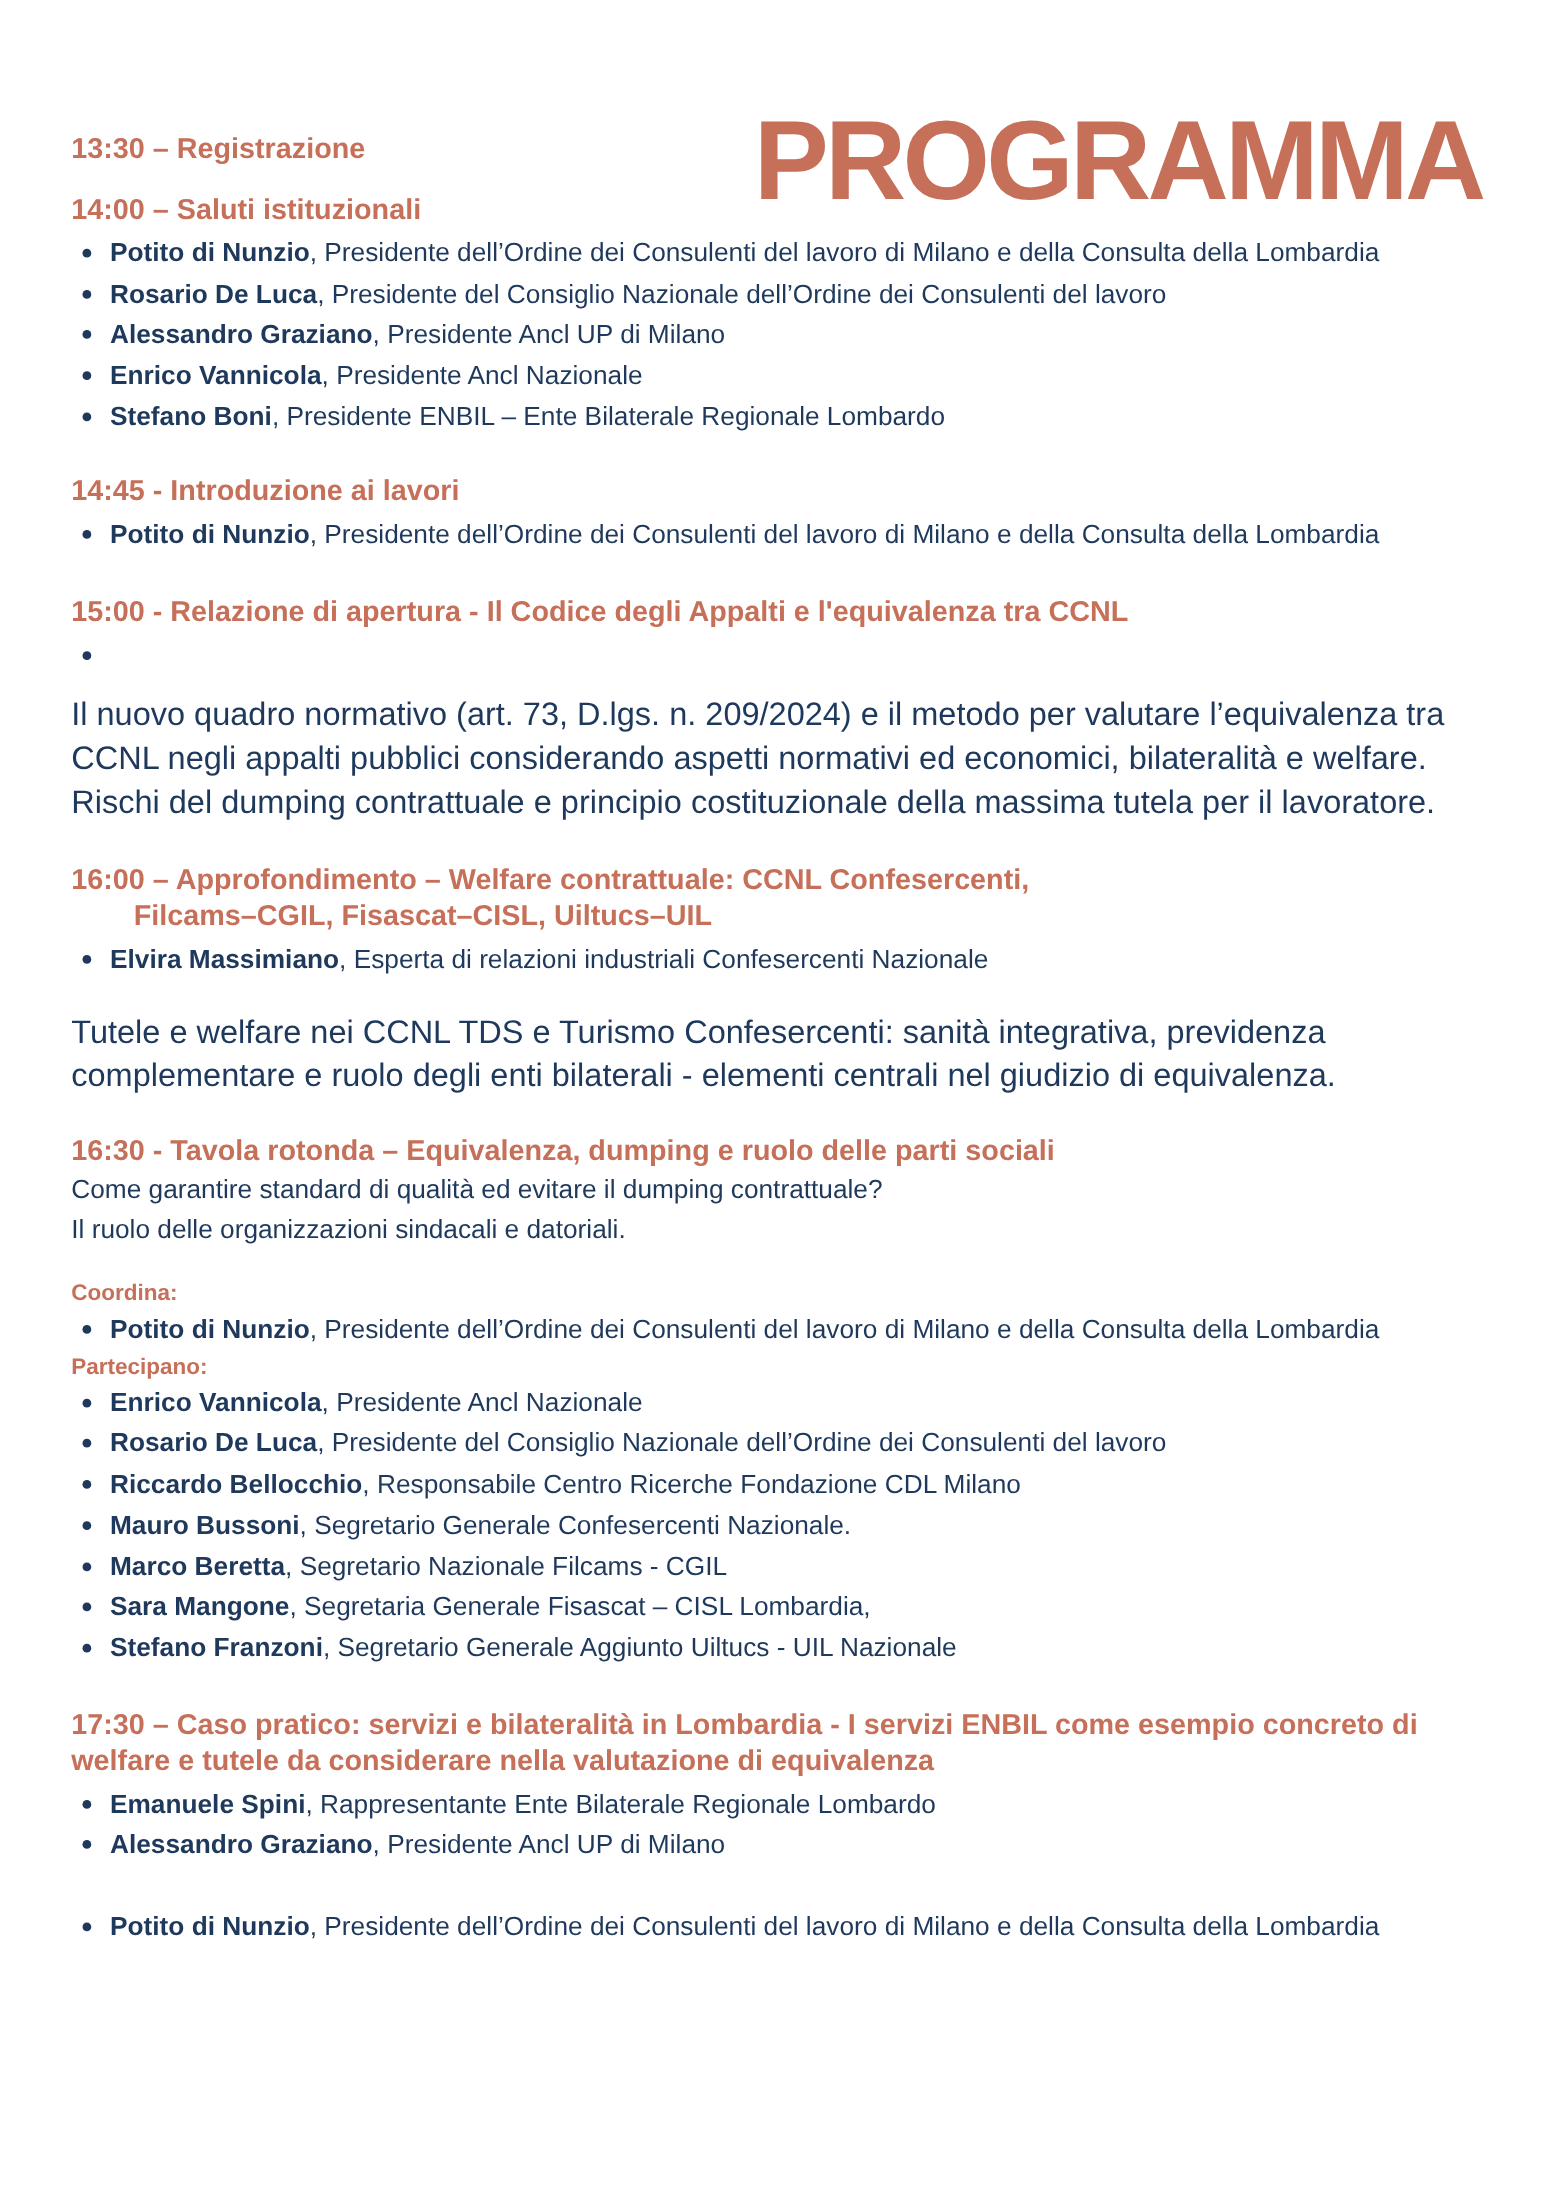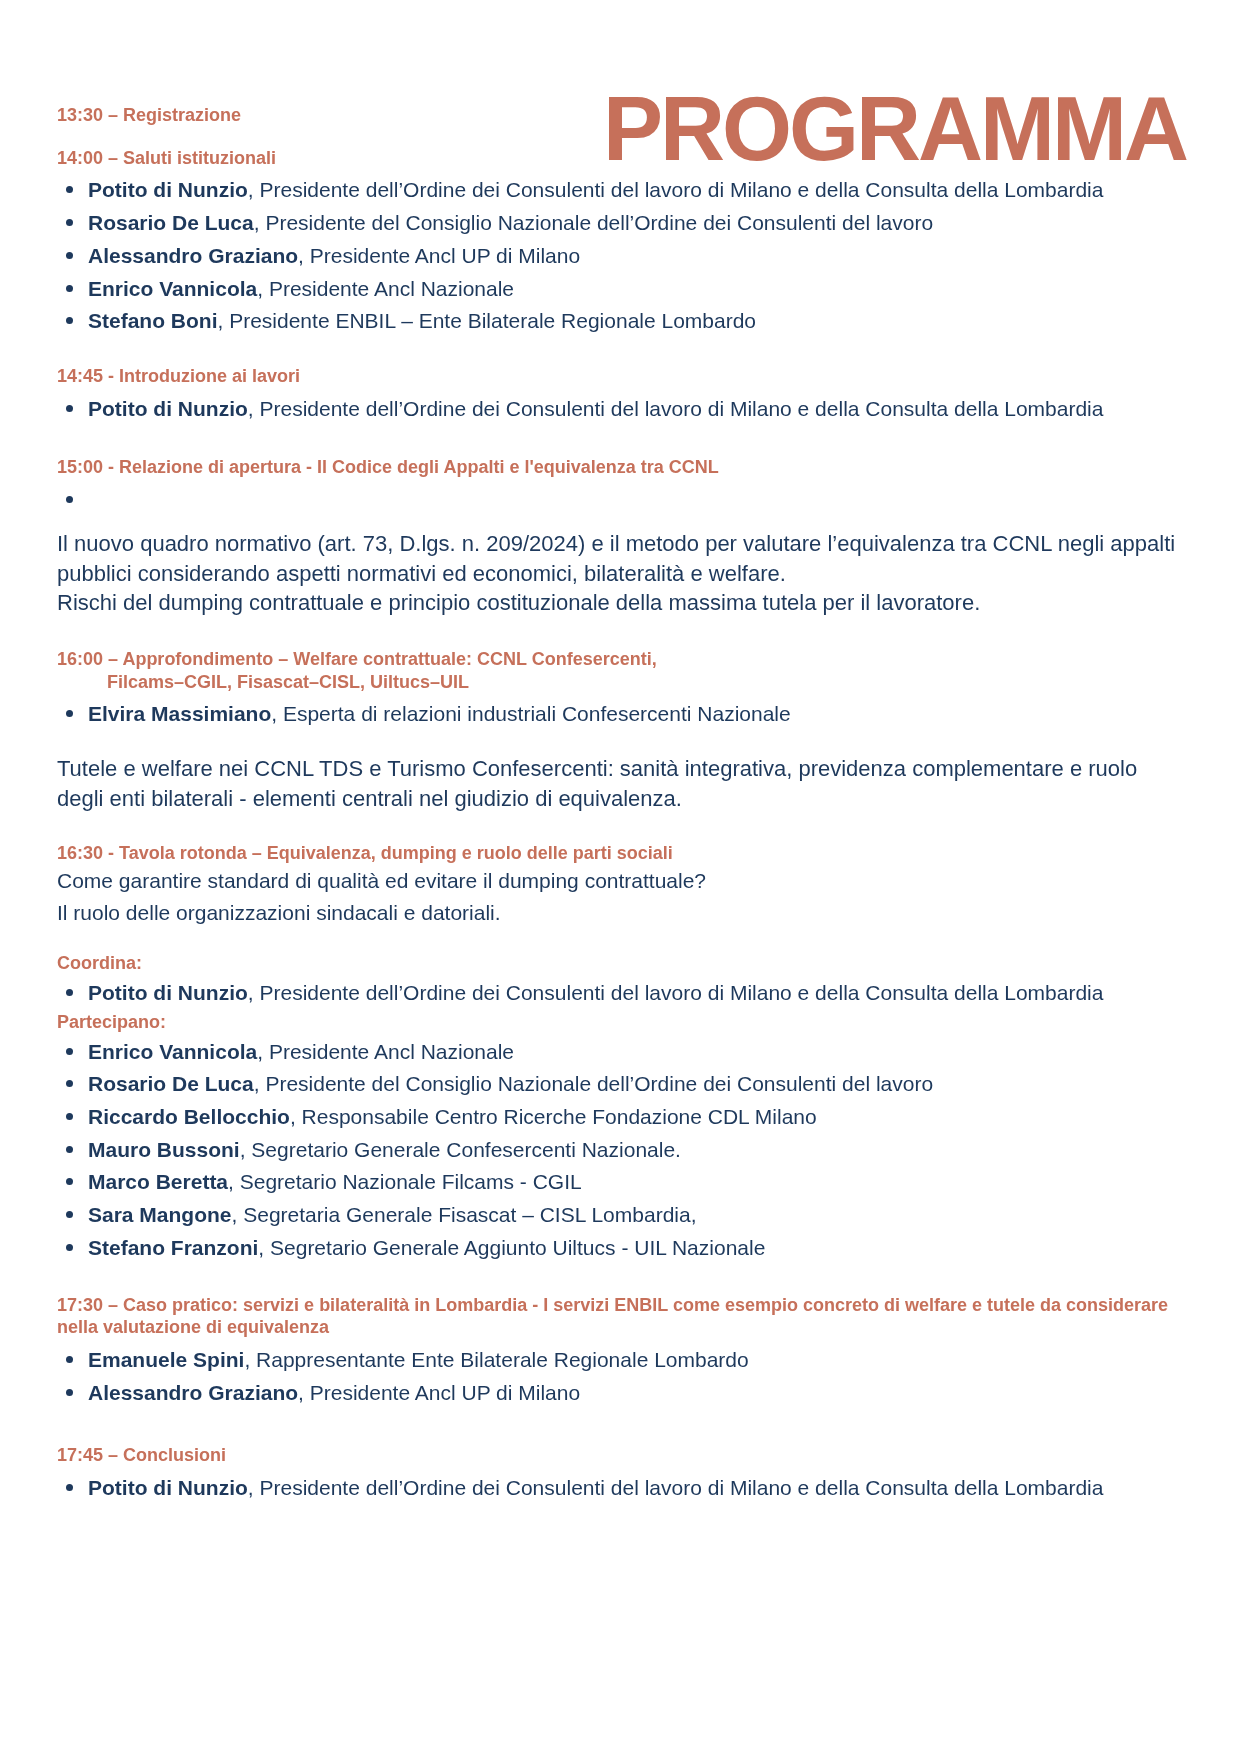--- a/index.html
+++ b/index.html
@@ -22,21 +22,21 @@
     font-size:90px;
     font-weight:800;
     letter-spacing:-3px;
     line-height:1;
     color:#C6705A;
     white-space:nowrap;
   }
   .sec{margin:0;}
   .h{
     color:#C6705A;
-    font-size:18px;
+    font-size:23px;
     font-weight:700;
     line-height:1.26;
     margin:0;
   }
   .h-line{display:block;}
   .h-line-indent{margin-left:50px;}
   .mt-20{margin-top:20px;}
   .mt-28{margin-top:28px;}
   .mt-30{margin-top:30px;}
   .mt-32{margin-top:32px;}
@@ -59,21 +59,21 @@
     flex:0 0 auto;
     width:7px;
     height:7px;
     border-radius:50%;
     background:#1E395C;
     margin:10px 15px 0 0;
   }
   .txt{display:block;}
   .nm{font-weight:700;}
   .desc{
-    font-size:22px;
+    font-size:26px;
     line-height:1.35;
     margin:26px 0 0 0;
     max-width:1130px;
   }
   .intro-line{
     font-size:21px;
     line-height:1.35;
     margin:3px 0 0 0;
   }
   .lbl{
@@ -210,21 +210,20 @@
           <span class="txt"><span class="nm">Emanuele Spini</span><span>, Rappresentante Ente Bilaterale Regionale Lombardo</span></span>
         </li>
       <li>
           <span class="dot"></span>
           <span class="txt"><span class="nm">Alessandro Graziano</span><span>, Presidente Ancl UP di Milano</span></span>
         </li>
     </ul>
   </section>
 
   <section class="sec mt-38">
-    <h2 class="h">17:45 – Conclusioni</h2>
     <ul class="speakers">
       <li>
           <span class="dot"></span>
           <span class="txt"><span class="nm">Potito di Nunzio</span><span>, Presidente dell’Ordine dei Consulenti del lavoro di Milano e della Consulta della Lombardia</span></span>
         </li>
     </ul>
   </section>
 
 </div>
 

